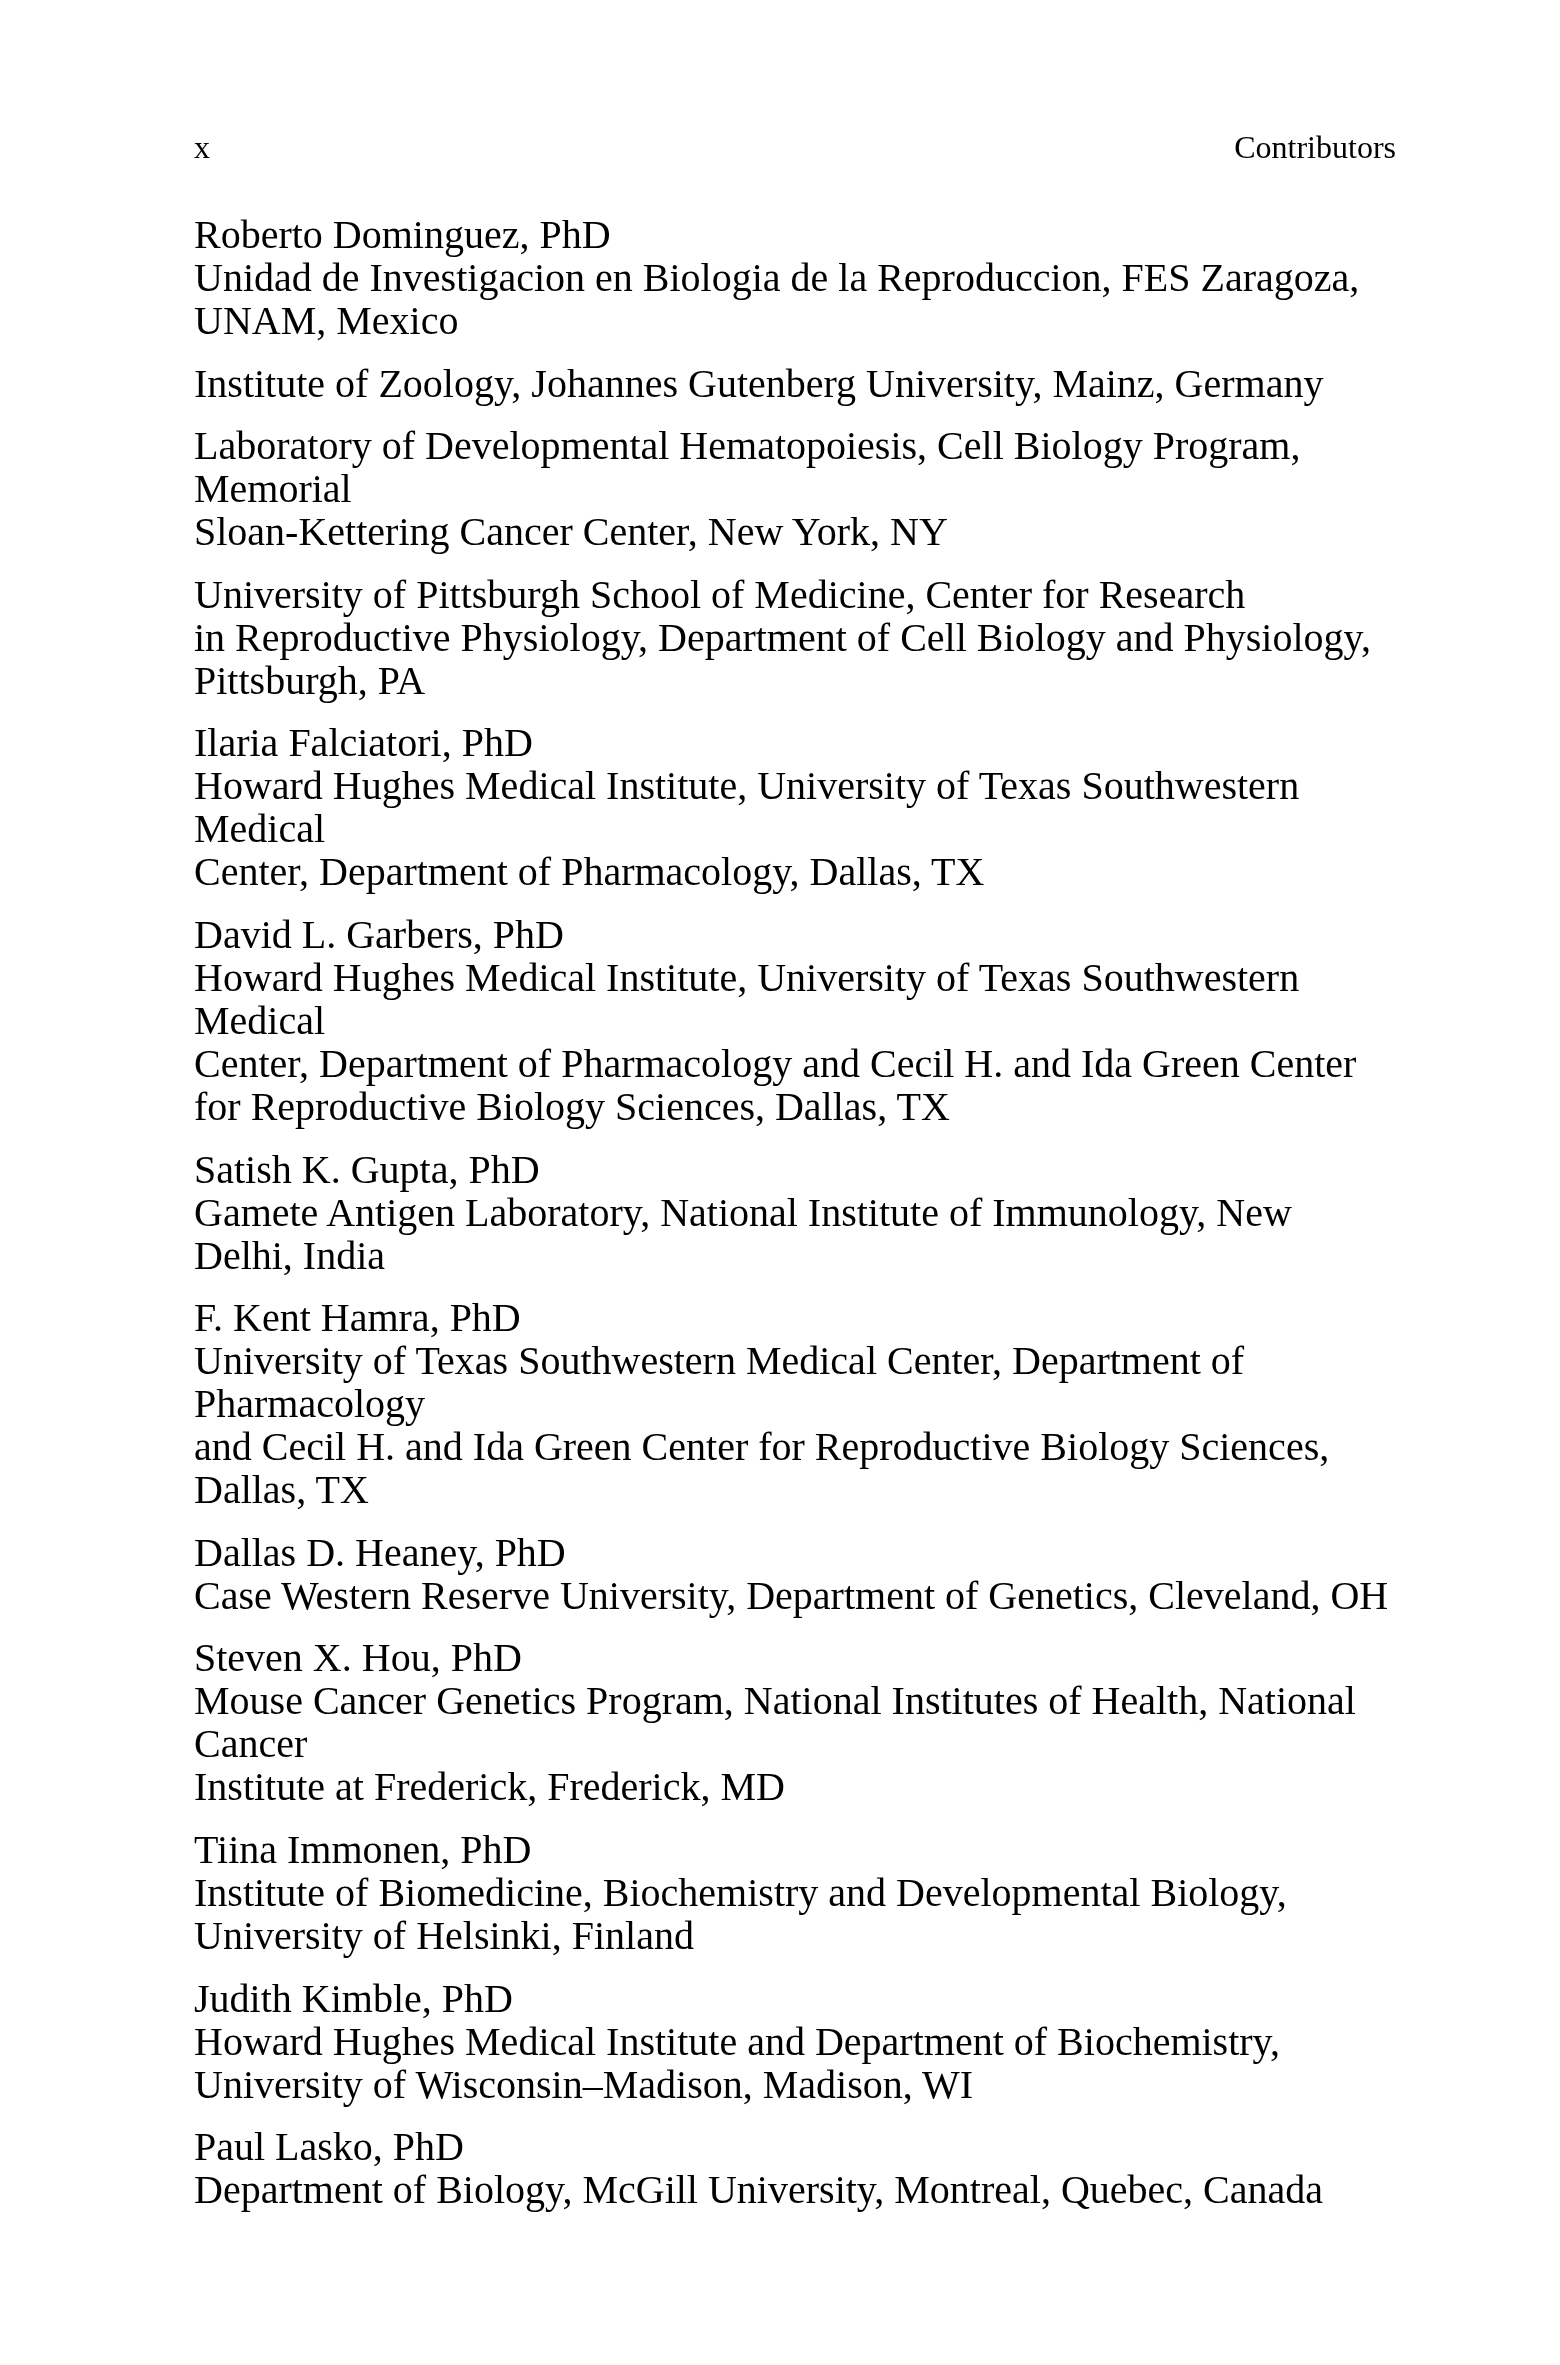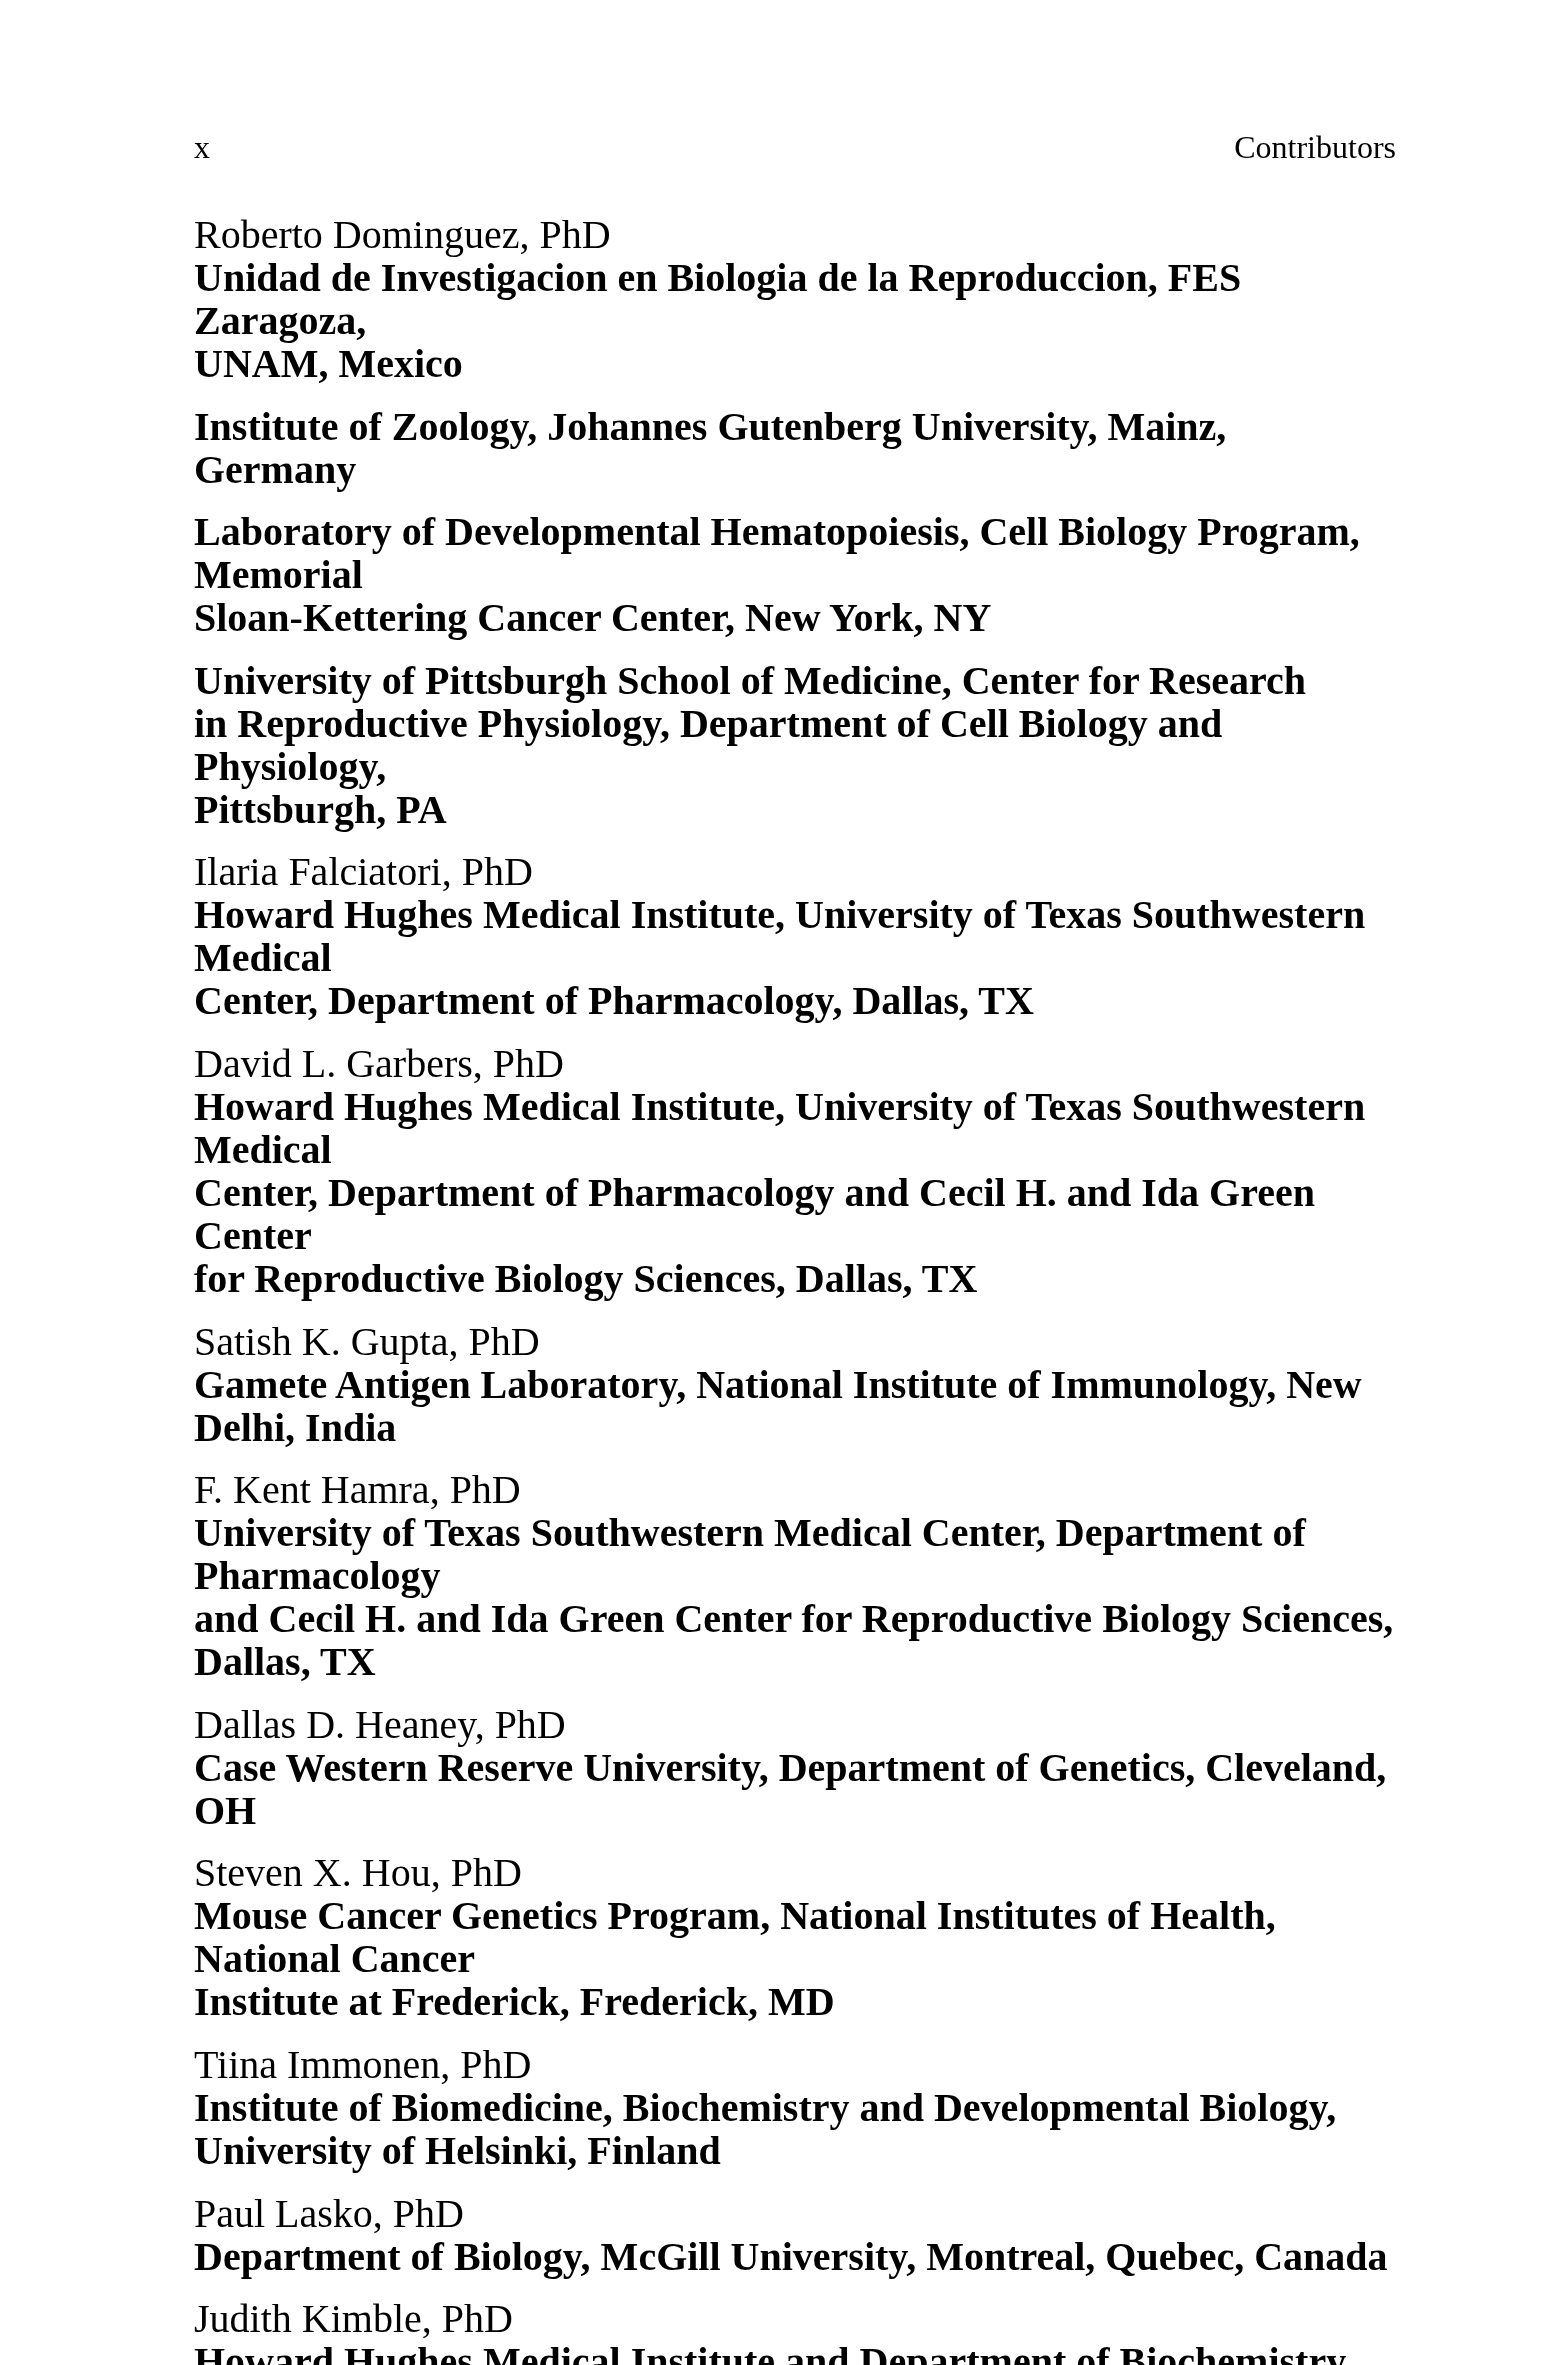--- a/index.html
+++ b/index.html
@@ -36,21 +36,20 @@
     line-height: 43px;
   }
   .contributor-entry {
     margin-bottom: 19.6px;
   }
   .contributor-name {
     white-space: pre-line;
   }
   .contributor-affiliation {
     white-space: pre-line;
-    font-weight: bold;
   }
 </style>
 </head>
 <body>
 
 <div class="page">
   <div class="content">
 
     <div class="running-header">
       <span>x</span>
@@ -115,26 +114,26 @@
 Institute at Frederick, Frederick, MD</div>
       </div>
 
       <div class="contributor-entry">
         <div class="contributor-name">Tiina Immonen, PhD</div>
         <div class="contributor-affiliation">Institute of Biomedicine, Biochemistry and Developmental Biology,
 University of Helsinki, Finland</div>
       </div>
 
       <div class="contributor-entry">
-        <div class="contributor-name">Paul Lasko, PhD</div>
-        <div class="contributor-affiliation">Department of Biology, McGill University, Montreal, Quebec, Canada</div>
+        <div class="contributor-name">Judith Kimble, PhD</div>
+        <div class="contributor-affiliation">Howard Hughes Medical Institute and Department of Biochemistry,
+University of Wisconsin–Madison, Madison, WI</div>
       </div>
 
       <div class="contributor-entry">
-        <div class="contributor-name">Judith Kimble, PhD</div>
-        <div class="contributor-affiliation">Howard Hughes Medical Institute and Department of Biochemistry,
-University of Wisconsin–Madison, Madison, WI</div>
+        <div class="contributor-name">Paul Lasko, PhD</div>
+        <div class="contributor-affiliation">Department of Biology, McGill University, Montreal, Quebec, Canada</div>
       </div>
 
     </div>
   </div>
 </div>
 
 
 </body></html>

